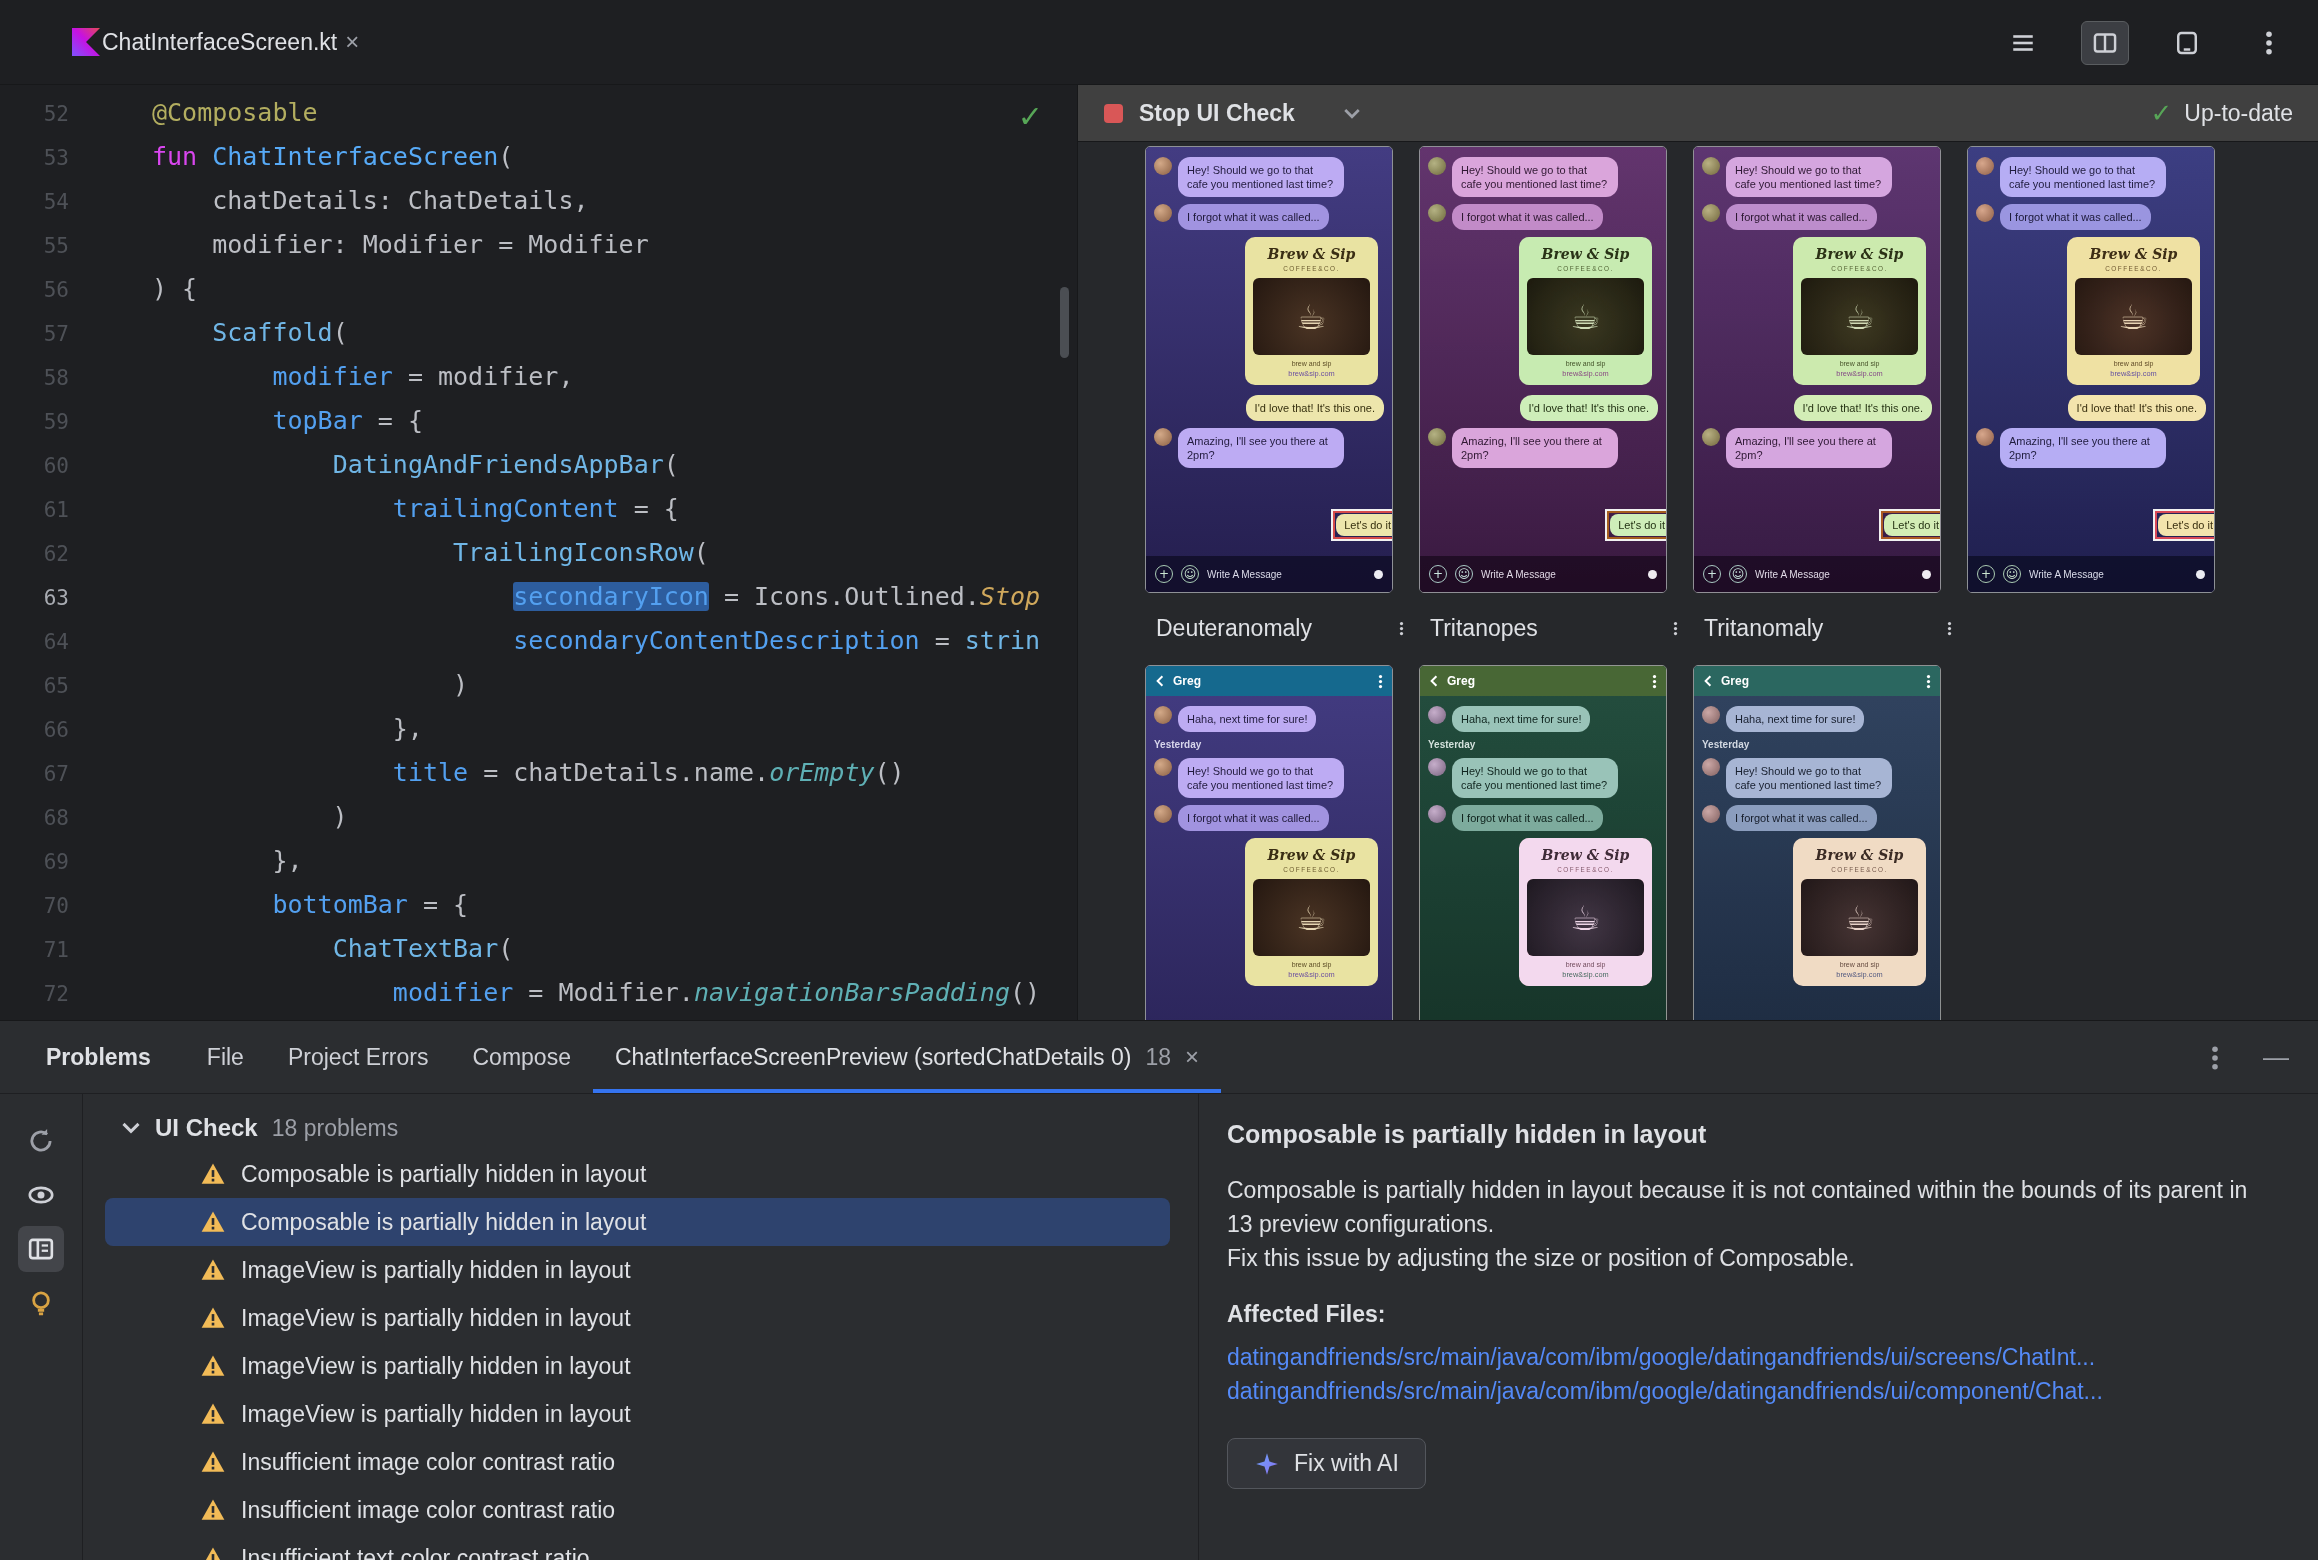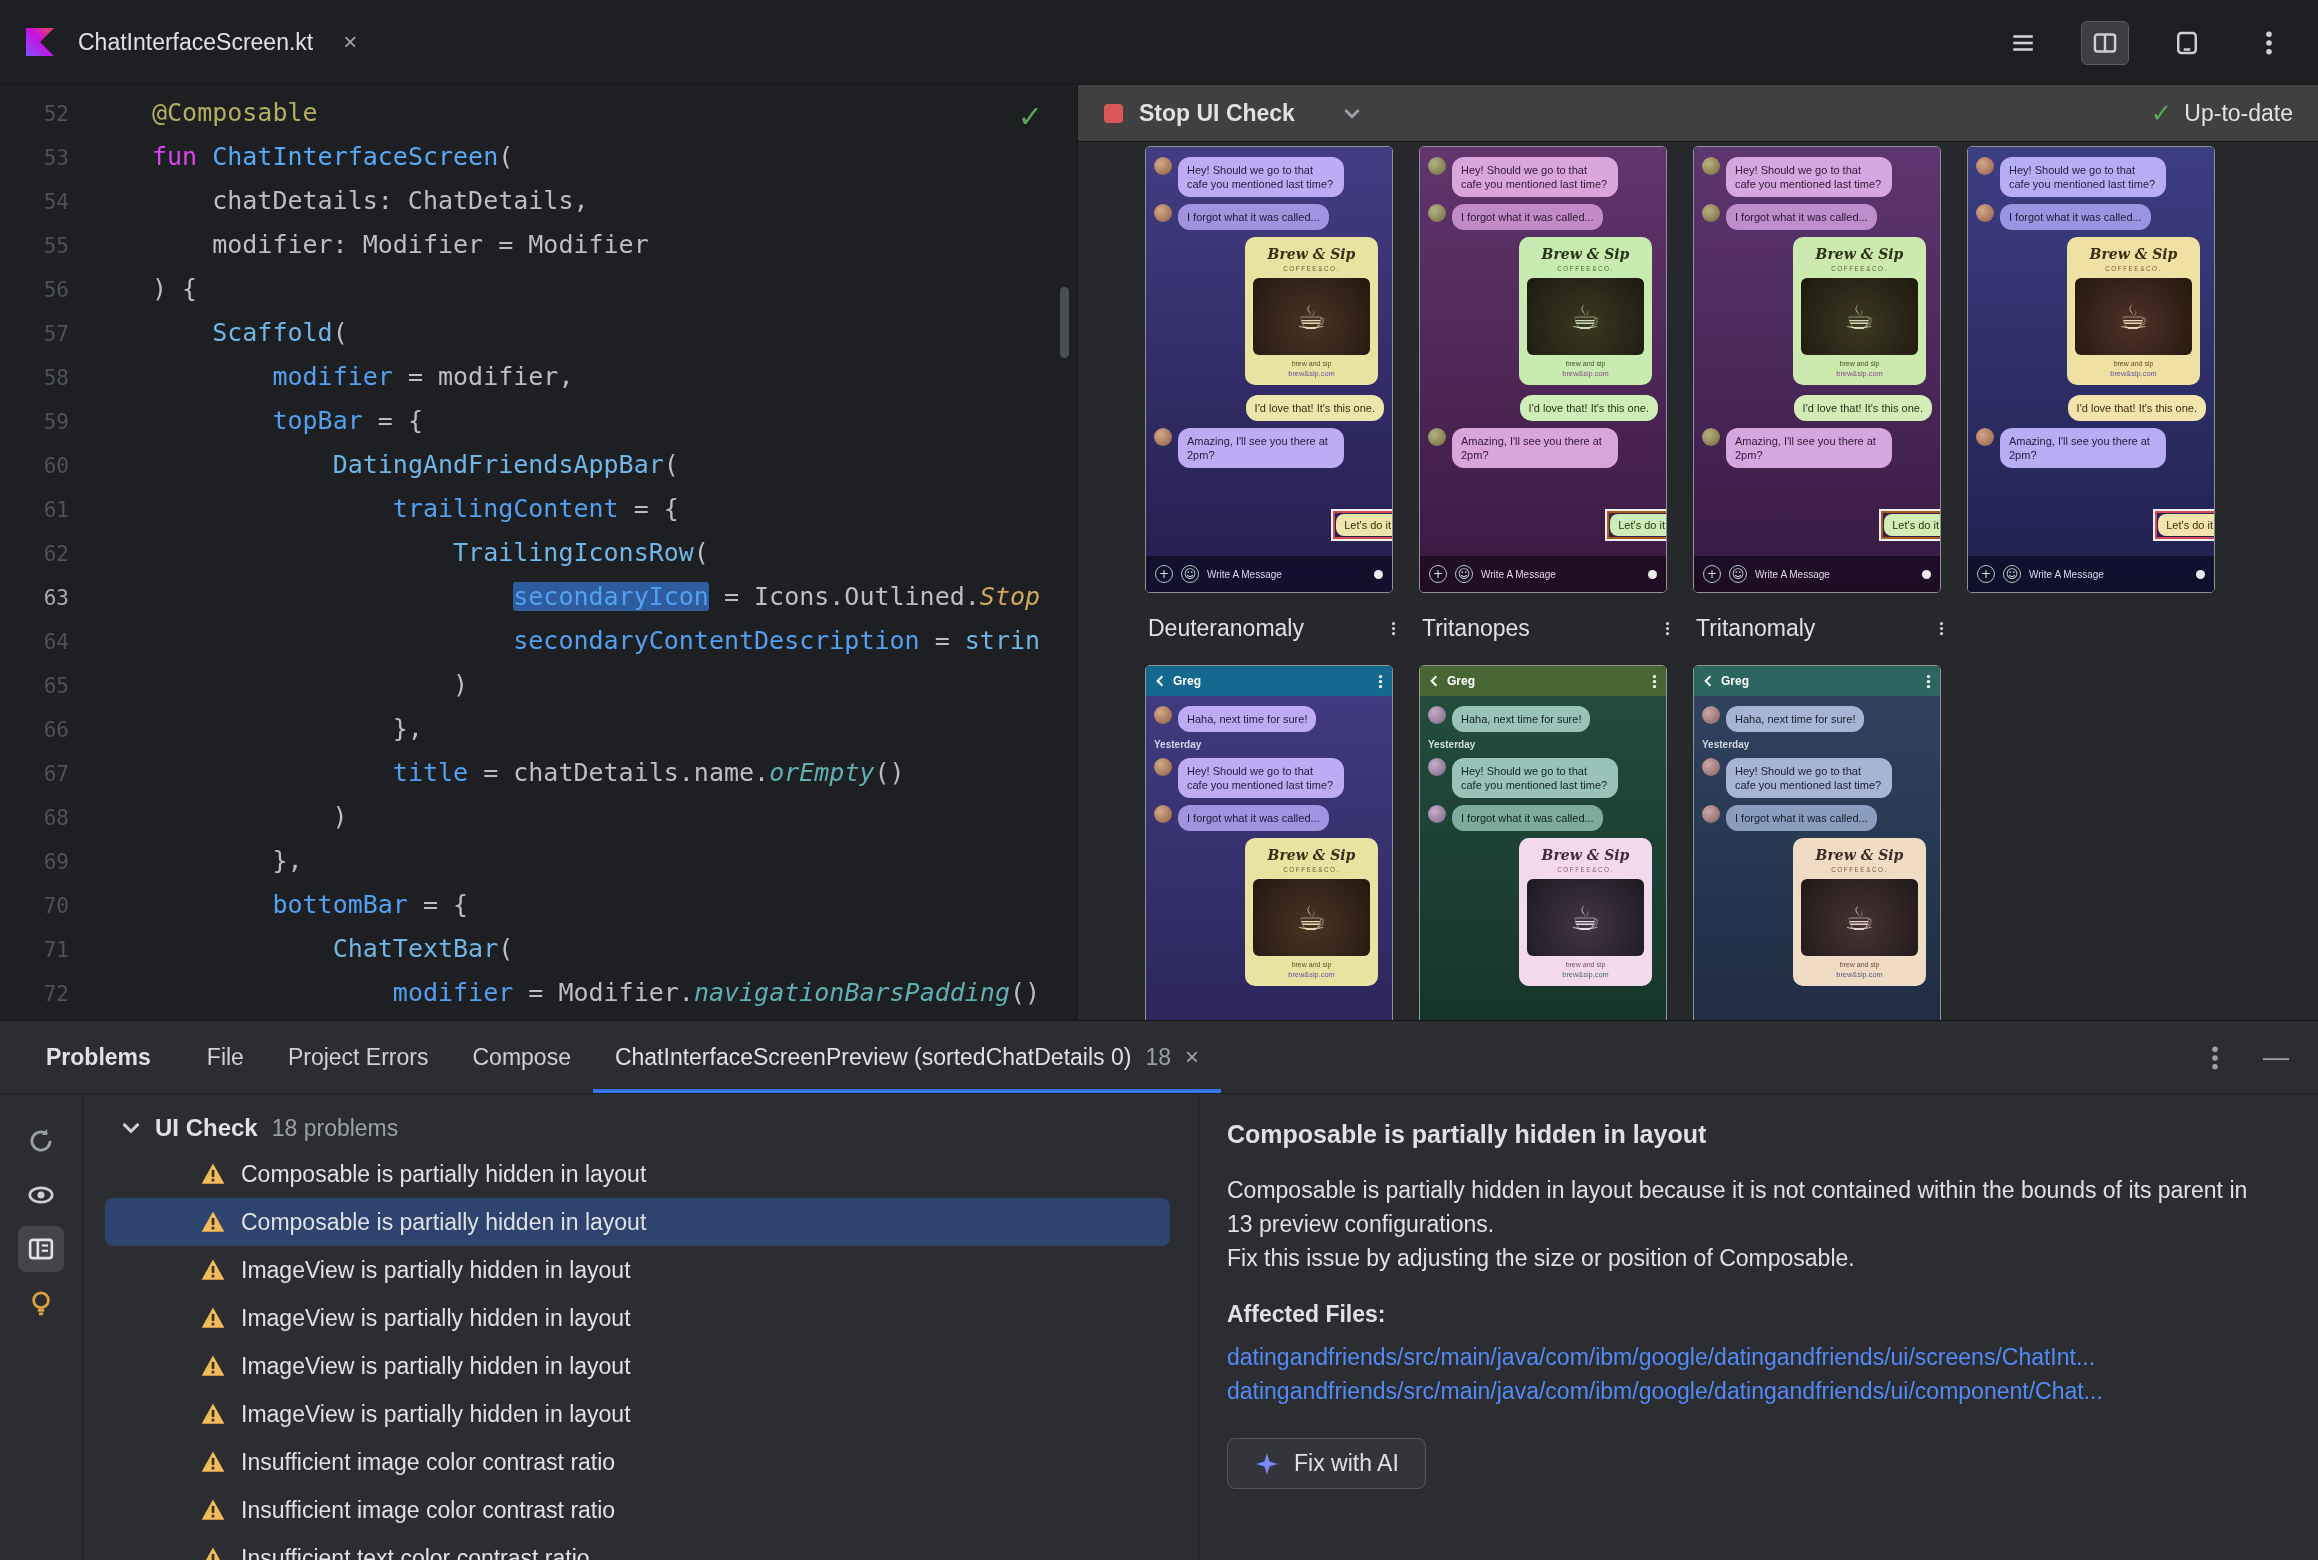--- a/index.html
+++ b/index.html
@@ -3,21 +3,21 @@
 <meta charset="utf-8">
 <style>
   * { box-sizing: border-box; margin: 0; padding: 0; }
   html,body { width:2319px; height:1560px; overflow:hidden; background:#1E1F22;
     font-family:"Liberation Sans", sans-serif; color:#DFE1E5; }
   .app { position:relative; width:2319px; height:1560px; }
 
   
   .titlebar { position:absolute; top:0; left:0; right:0; height:85px; background:#1E1F22;
     border-bottom:1px solid #17181A; display:flex; align-items:center; }
-  .ed-tab { display:flex; align-items:center; gap:24px; height:100%; padding:0 20px 0 26px; }
+  .ed-tab { display:flex; align-items:center; gap:2px; height:100%; padding:0 20px 0 26px;margin-left:46px; }
   .ed-tab-title { font-size:23px; color:#DFE1E5; }
   .ed-tab-close { font-size:24px; color:#9DA0A8; margin-left:6px; }
   .tb-icons { position:absolute; right:26px; top:0; height:85px; display:flex; align-items:center; gap:34px; }
   .tb-btn { width:48px; height:44px; display:flex; align-items:center; justify-content:center; border-radius:6px; }
   .tb-btn.active { background:#3C3E43; border:1px solid #5A5D60; }
   .kebab-glyph { display:inline-flex; }
 
   
   .main { position:absolute; top:85px; left:0; right:0; height:935px; display:flex; }
 
@@ -46,21 +46,21 @@
   .preview-pane { flex:1; border-left:1px solid #17181A; display:flex; flex-direction:column; }
   .pv-toolbar { height:57px; background:#404040; border-bottom:1px solid #17181A;
     display:flex; align-items:center; padding:0 26px; }
   .stop-sq { width:19px; height:19px; background:#D95757; border-radius:4px; margin-right:16px; }
   .pv-stop-label { font-size:23px; font-weight:600; color:#DFE1E5; }
   .pv-chevron { margin-left:48px; display:flex; }
   .pv-status { margin-left:auto; display:flex; align-items:center; gap:12px; font-size:23px; color:#DFE1E5; }
   .pv-status .chk { color:#57A657; font-size:26px; }
   .pv-canvas { position:relative; flex:1; background:#26282B; overflow:hidden; }
   .pv-row1 { position:absolute; top:4px; left:67px; display:flex; gap:26px; }
-  .pv-labels { position:absolute; top:473px; left:70px; display:flex; gap:26px; }
+  .pv-labels { position:absolute; top:473px; left:78px; display:flex; gap:26px; }
   .pv-label { width:248px; display:flex; align-items:center; justify-content:space-between; font-size:23px; color:#DFE1E5; }
   .pv-row2 { position:absolute; top:523px; left:67px; display:flex; gap:26px; }
 
   .pcard { position:relative; width:248px; height:447px; border:1px solid #8E9196; border-radius:5px; overflow:hidden; }
   .pv-row2 .pcard { height:495px; }
   .chatbg { position:absolute; inset:0; background:linear-gradient(180deg,#433C82 0%,#241E4E 100%);
     font-family:"Liberation Sans", sans-serif; }
   .v2 .chatbg, .v2 { filter:hue-rotate(18deg) saturate(.92); }
   .v3 { filter:hue-rotate(30deg) saturate(.85); }
   .v4 { filter:hue-rotate(-6deg); }

